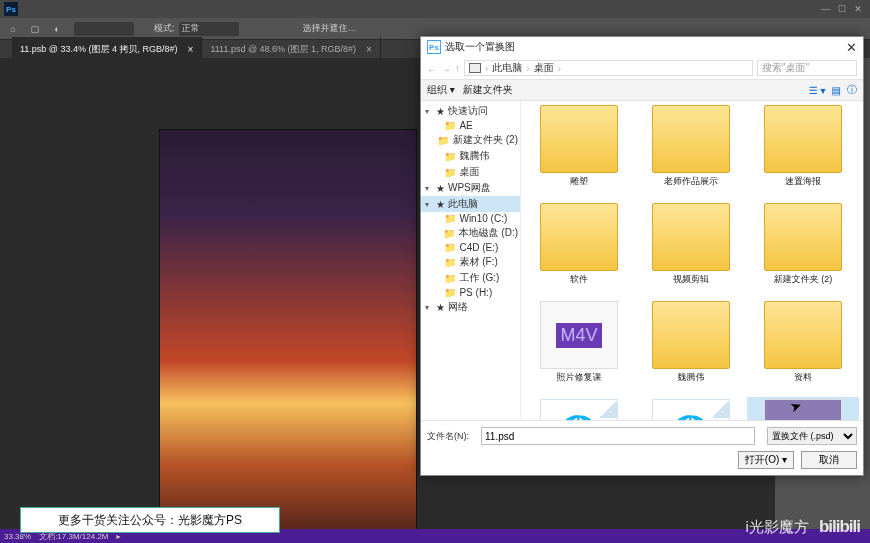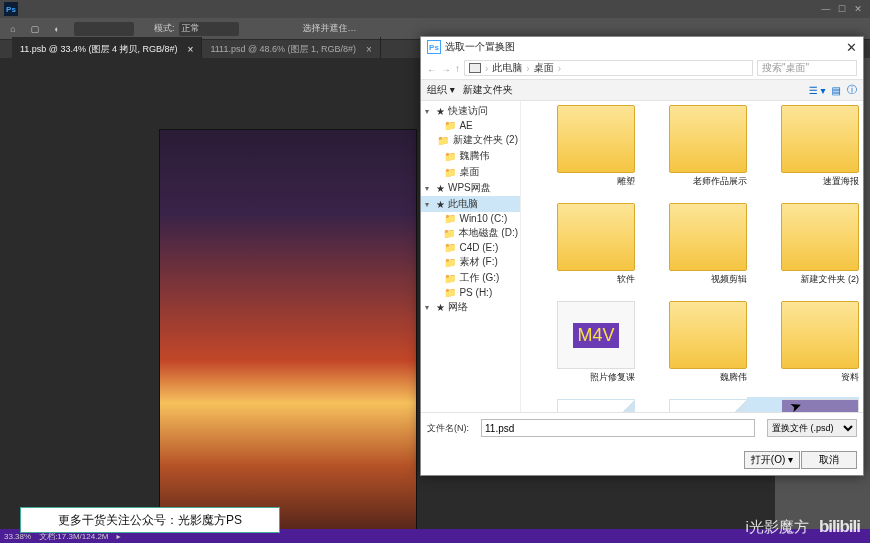--- a/index.html
+++ b/index.html
@@ -42,35 +42,35 @@
     .dlg .toolrow { height:22px; display:flex; align-items:center; padding:0 6px; gap:8px; background:#f3f3f3;border-top:1px solid #e3e3e3;border-bottom:1px solid #e3e3e3;}
     .dlg .toolrow .r{margin-left:auto;display:flex;align-items:center;gap:6px;color:#06c;}
     .dlg .body { flex:1; display:flex; overflow:hidden;}
     .tree { width:100px; border-right:1px solid #eee; padding:2px 0; overflow:hidden; background:#fff;}
     .tree .ti{padding:1px 2px 1px 12px;white-space:nowrap;color:#333;display:flex;align-items:center;gap:3px;}
     .tree .ti.grp{padding-left:4px;color:#333;}
     .tree .ti.sel{background:#cde6f7;}
     .tree .chv{font-size:8px;color:#666;width:8px;display:inline-block;}
     .tree .fico{font-size:10px;}
     .filegrid { flex:1; display:flex; flex-wrap:wrap; align-content:flex-start; padding:2px; overflow:hidden; background:#fff;}
-    .file { width:112px; height:98px; display:flex; flex-direction:column; align-items:flex-end; justify-content:flex-start; padding-top:2px;}
+    .file { width:112px; height:98px; display:flex; flex-direction:column; align-items:center; justify-content:flex-start; padding-top:2px;}
     .file .thumb{ width:78px; height:68px; background:#f8f8f8; border:1px solid #ddd; display:flex; align-items:center; justify-content:center; font-size:26px; position:relative;}
     .file.folder .thumb{ background:linear-gradient(#fde596,#f5c542); border:1px solid #d9a92c; border-radius:2px;}
     .file .lbl{ font-size:9px; color:#222; margin-top:4px; text-align:center; max-width:100px; line-height:1.1;}
     .file.sel{ background:#cde6f7;}
     .file.psd .thumb{ background:#fff;border:1px solid #cfe3f1;}
     .file.psd .thumb .globe{font-size:34px;color:#1e90d6;}
     .file.psd .thumb .corner{position:absolute;right:0;top:0;width:18px;height:18px;background:linear-gradient(135deg,transparent 50%,#cfe3f1 50%);}
     .file.img .thumb{ background:#8b7bb4;}
     .cursor{position:absolute;left:790px;top:398px;font-size:14px;color:#000;transform:rotate(-20deg);}
     .dlg .bottom{ padding:6px; display:flex; flex-direction:column; gap:6px; border-top:1px solid #e3e3e3;}
     .dlg .fnrow{display:flex;align-items:center;gap:12px;}
     .dlg .fnrow input{flex:1;height:18px;border:1px solid #bbb;padding:0 3px;font-size:10px;}
     .dlg .fnrow select{width:90px;height:18px;border:1px solid #bbb;font-size:9px;}
-    .dlg .btnrow{display:flex;justify-content:flex-end;gap:1px;margin-top:8px;}
+    .dlg .btnrow{display:flex;justify-content:flex-end;gap:7px;}
     .dlg .btnrow button{width:56px;height:18px;border:1px solid #999;background:#f3f3f3;font-size:10px;}
     .pscube{width:14px;height:14px;border:1px solid #3fa3ff;display:inline-flex;align-items:center;justify-content:center;color:#3fa3ff;font-size:8px;font-weight:bold;margin-right:4px;}
     .lbllbl{font-size:9px;color:#333;}
     .sep{color:#bbb;}
     .pc-ico{width:12px;height:10px;border:1px solid #666;background:#eee;display:inline-block;position:relative;}
   </style>
 </head>
 <body>
 
 <div class="menubar">
@@ -264,21 +264,21 @@
         <div class="file folder">
           <div class="thumb"></div>
           <div class="lbl">视频剪辑</div>
         </div>
         <div class="file folder">
           <div class="thumb"></div>
           <div class="lbl">新建文件夹 (2)</div>
         </div>
         <div class="file">
           <div class="thumb">
-            <span style="font-size:18px;background:#6a3bb5;color:#fde047;padding:2px 4px">M4V</span>
+            <span style="font-size:18px;background:#6a3bb5;color:#c4b5fd;padding:2px 4px">M4V</span>
           </div>
           <div class="lbl">照片修复课</div>
         </div>
         <div class="file folder">
           <div class="thumb"></div>
           <div class="lbl">魏腾伟</div>
         </div>
         <div class="file folder">
           <div class="thumb"></div>
           <div class="lbl">资料</div>

